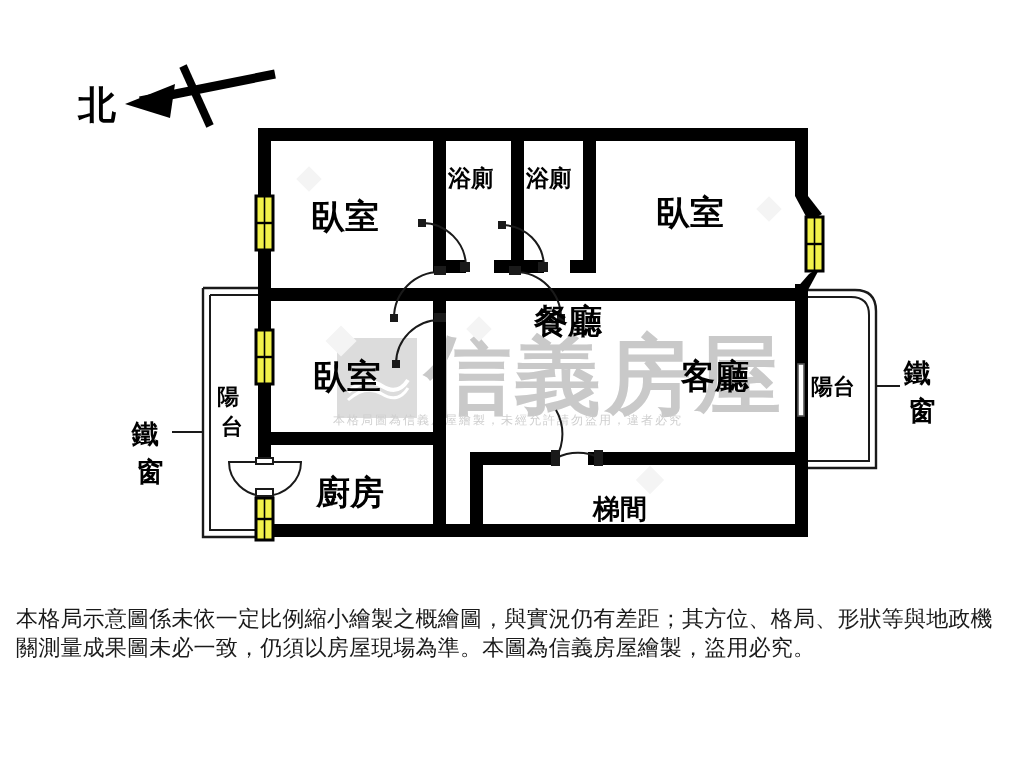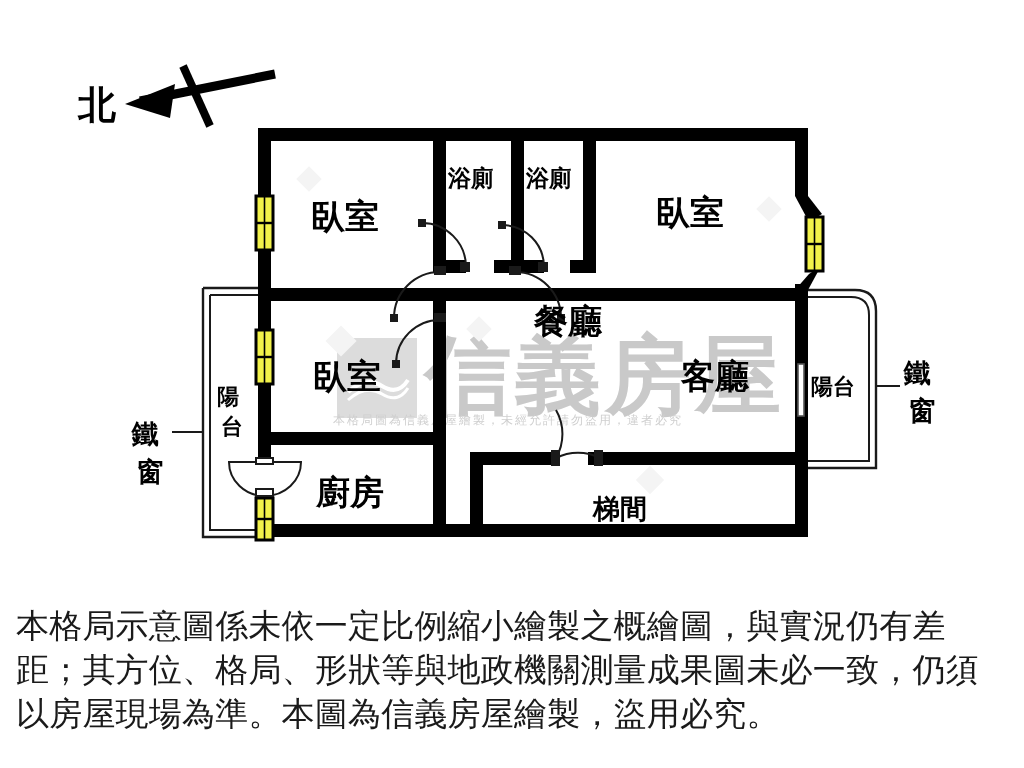--- a/index.html
+++ b/index.html
@@ -28,21 +28,21 @@
     width: 1024px;
     height: 768px;
     display: block;
   }
   .disclaimer {
     position: absolute;
     left: 16px;
     top: 604px;
     width: 992px;
     font-family: Liberation Serif, serif;
-    font-size: 33px;
+    font-size: 22px;
     line-height: 1.34;
     color: #1a1a1a;
     letter-spacing: 0.2px;
     white-space: pre-wrap;
   }
   .room-label {
     font-family: "DejaVu Serif", "Liberation Serif", serif;
     font-weight: bold;
     fill: #000000;
   }

